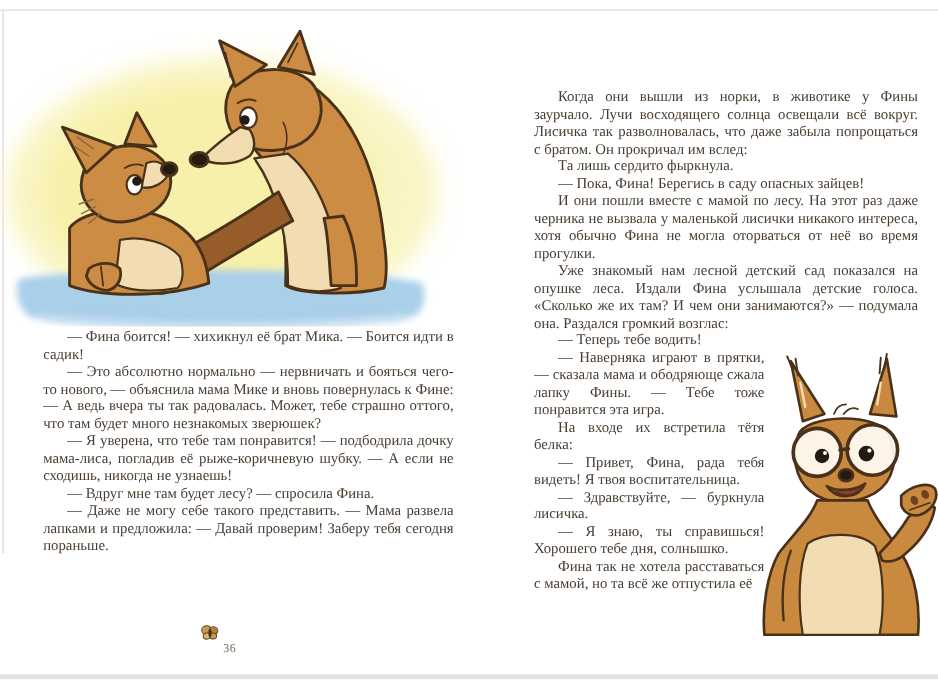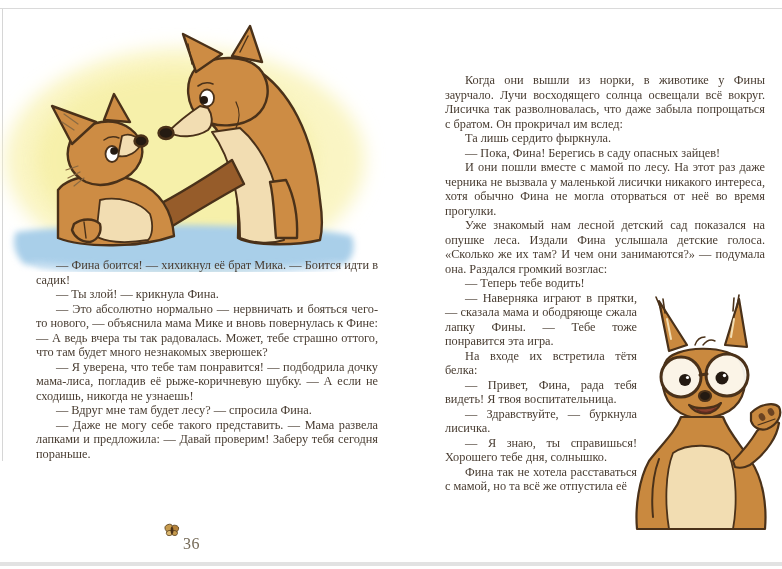--- a/index.html
+++ b/index.html
@@ -9,29 +9,29 @@
   .edge-bottom{position:absolute;top:562px;left:0;width:782px;height:4px;background:#e2e2e2;}
   .edge-left{position:absolute;top:9px;left:2px;width:1px;height:452px;background:#d6d6d6;}
 
   .page{position:absolute;top:0;height:569px;}
   .page-left{left:0;width:392px;}
   .page-right{left:443px;width:322px;}
 
   .illu-left{position:absolute;left:0;top:10px;width:392px;height:262px;}
   .page-text{position:absolute;color:#483c31;font-size:12.3px;line-height:14.5px;text-align:justify;}
   .page-text p{margin:0;text-indent:20px;}
-  .text-left{left:36px;top:258px;width:342px;}
+  .text-left{left:36px;top:273px;width:342px;}
   .text-right{left:2px;top:73px;width:320px;}
 
   .squirrel-float{float:right;width:122px;height:238px;margin-left:6px;shape-outside:inset(0);}
   .squirrel-float svg{position:relative;left:-18px;top:2px;}
 
   .footer-left{position:absolute;left:0;top:507px;width:392px;text-align:center;}
   .footer-inner{display:inline-flex;align-items:center;gap:3px;transform:translateX(-14px);}
-  .page-num{font-size:16px;color:#756a58;letter-spacing:.5px;margin-top:28px;}
+  .page-num{font-size:10px;color:#756a58;letter-spacing:.5px;margin-top:28px;}
 </style>
 </head>
 <body>
 
 <div class="spread">
   <div class="edge-top"></div>
   <div class="edge-bottom"></div>
   <div class="edge-left"></div>
 
   <div class="page page-left">
@@ -102,21 +102,20 @@
 
         <path d="M78,156 L66,160 M80,162 L68,168 M84,168 L74,176" stroke="#8a6a42" stroke-width="1.2"></path>
 
         <path d="M74,214 C82,208 94,208 100,214 C102,222 98,230 90,232 C80,232 74,226 72,220 Z" fill="#cd8c44"></path>
         <path d="M84,212 L86,228" stroke-width="1.4" fill="none"></path>
       </g>
     </svg>
 
     <div class="page-text text-left">
       <p>— Фина боится! — хихикнул её брат Мика. — Боится идти в садик!</p>
-      <p>— Ты злой! — крикнула Фина.</p>
       <p>— Это абсолютно нормально — нервничать и бояться чего-то нового, — объяснила мама Мике и вновь повернулась к Фине: — А ведь вчера ты так радовалась. Может, тебе страшно оттого, что там будет много незнакомых зверюшек?</p>
       <p>— Я уверена, что тебе там понравится! — подбодрила дочку мама-лиса, погладив её рыже-коричневую шубку. — А если не сходишь, никогда не узнаешь!</p>
       <p>— Вдруг мне там будет лесу? — спросила Фина.</p>
       <p>— Даже не могу себе такого представить. — Мама развела лапками и предложила: — Давай проверим! Заберу тебя сегодня пораньше.</p>
     </div>
 
     <div class="footer-left">
       <span class="footer-inner">
         <svg width="16" height="14" viewBox="0 0 16 14" aria-hidden="true">
           <g stroke="#5d4420" stroke-width=".8">

